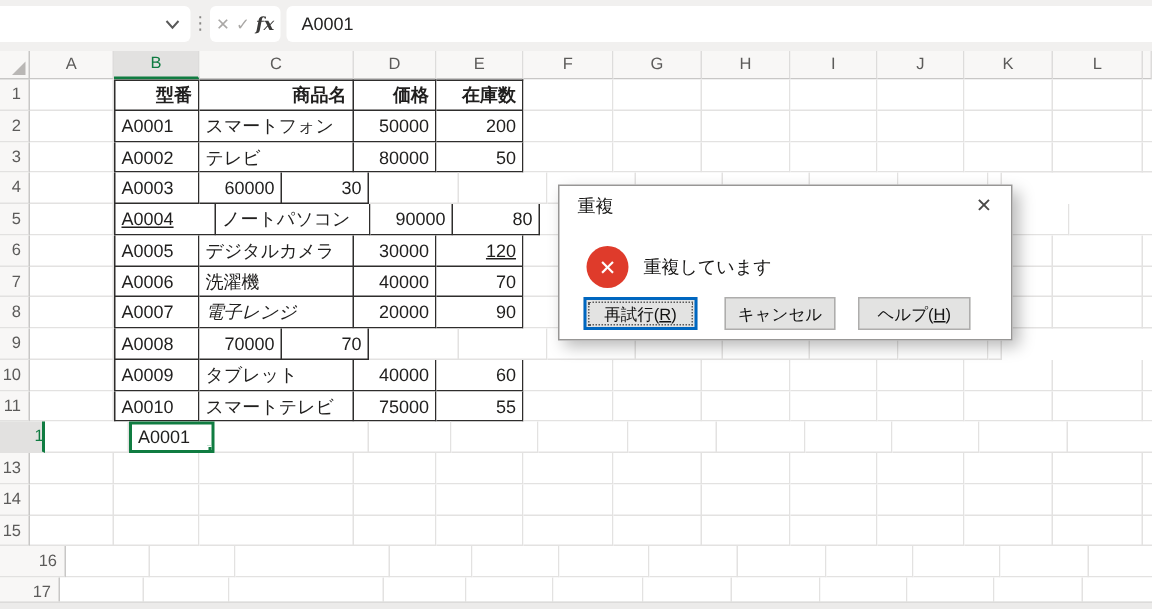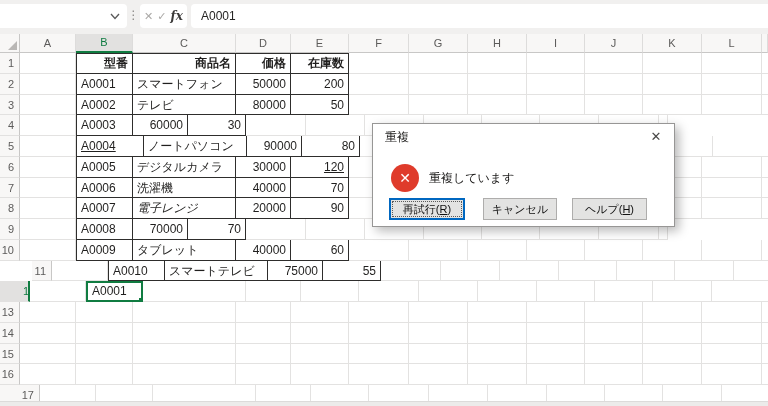--- a/index.html
+++ b/index.html
@@ -246,21 +246,21 @@
         <div class="cell" style="width: 60px;"></div>
         <div class="cell" style="width: 59px;"></div>
         <div class="cell" style="width: 59px;"></div>
         <div class="cell" style="width: 58px;"></div>
         <div class="cell" style="width: 58px;"></div>
         <div class="cell" style="width: 59px;"></div>
         <div class="cell" style="width: 60px;"></div>
         <div class="cell" style="width: 6px;"></div>
       </div>
       <div class="grid-row data-row">
-        <div class="row-header" style="width: 20px; margin-left: 32px;">11</div>
+        <div class="row-header" style="width: 20px;">11</div>
         <div class="cell" style="width: 56px;"></div>
         <div class="cell boxed bl" style="width: 57px;">A0010</div>
         <div class="cell boxed" style="width: 103px;">スマートテレビ</div>
         <div class="cell boxed num" style="width: 55px;">75000</div>
         <div class="cell boxed num" style="width: 58px;">55</div>
         <div class="cell" style="width: 60px;"></div>
         <div class="cell" style="width: 59px;"></div>
         <div class="cell" style="width: 59px;"></div>
         <div class="cell" style="width: 58px;"></div>
         <div class="cell" style="width: 58px;"></div>
@@ -326,21 +326,21 @@
         <div class="cell" style="width: 60px;"></div>
         <div class="cell" style="width: 59px;"></div>
         <div class="cell" style="width: 59px;"></div>
         <div class="cell" style="width: 58px;"></div>
         <div class="cell" style="width: 58px;"></div>
         <div class="cell" style="width: 59px;"></div>
         <div class="cell" style="width: 60px;"></div>
         <div class="cell" style="width: 6px;"></div>
       </div>
       <div class="grid-row data-row">
-        <div class="row-header" style="width: 20px;">16</div>
+        <div class="row-header" style="width: 44px;">16</div>
         <div class="cell" style="width: 56px;"></div>
         <div class="cell" style="width: 57px;"></div>
         <div class="cell" style="width: 103px;"></div>
         <div class="cell" style="width: 55px;"></div>
         <div class="cell" style="width: 58px;"></div>
         <div class="cell" style="width: 60px;"></div>
         <div class="cell" style="width: 59px;"></div>
         <div class="cell" style="width: 59px;"></div>
         <div class="cell" style="width: 58px;"></div>
         <div class="cell" style="width: 58px;"></div>

